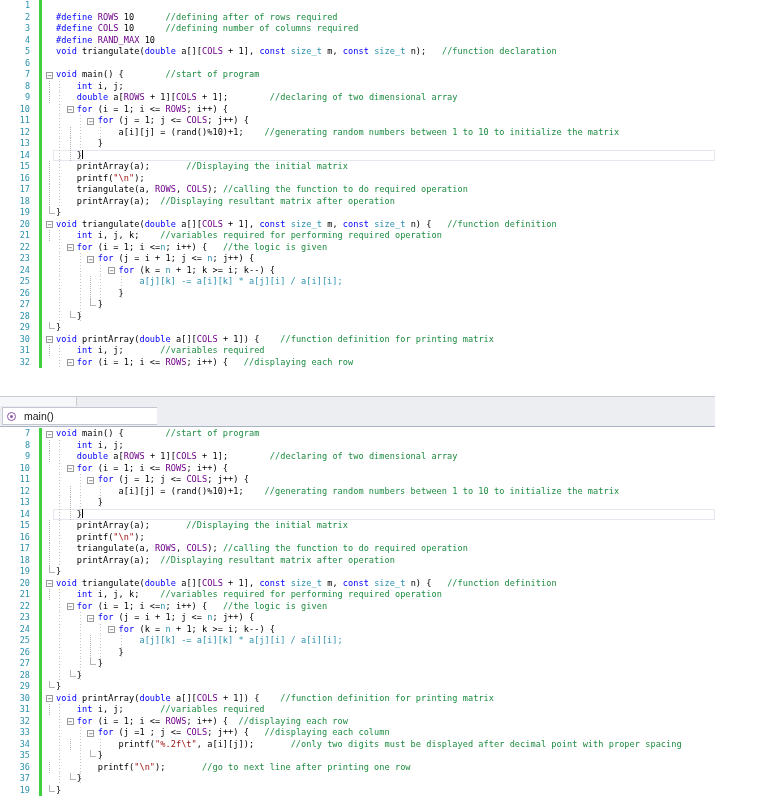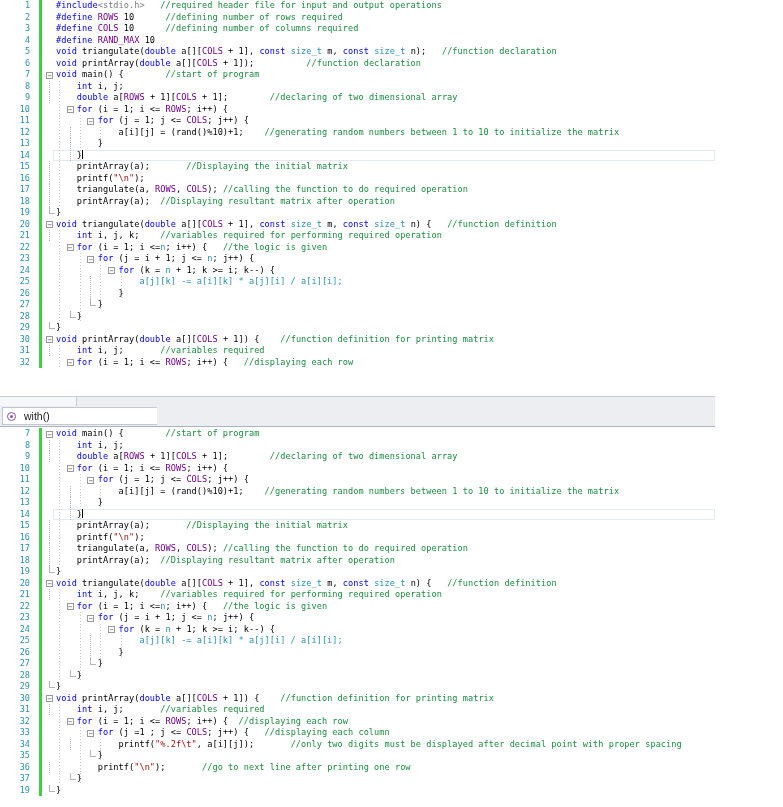--- a/index.html
+++ b/index.html
@@ -94,26 +94,26 @@
 <body>
 
 <div class="app">
 
   <div class="hscroll">
     <div class="hscroll-thumb"></div>
   </div>
 
   <div class="pane pane-top">
     <div class="code-rows" id="top-rows">
-        <div class="row"><div class="ln">1</div><div class="chg"></div><div class="txt"><span class="kw">#include</span><span class="pp">&lt;stdio.h&gt;</span><span class="pl">   </span><span class="cm">//required header file for input and output operations</span></div></div>
-        <div class="row"><div class="ln">2</div><div class="chg"></div><div class="txt"><span class="kw">#define </span><span class="mac">ROWS</span><span class="pl"> 10      </span><span class="cm">//defining number of rows required</span></div></div>
+        <div class="row"><div class="ln">1</div><div class="chg"></div></div>
+        <div class="row"><div class="ln">2</div><div class="chg"></div><div class="txt"><span class="kw">#define </span><span class="mac">ROWS</span><span class="pl"> 10      </span><span class="cm">//defining after of rows required</span></div></div>
         <div class="row"><div class="ln">3</div><div class="chg"></div><div class="txt"><span class="kw">#define </span><span class="mac">COLS</span><span class="pl"> 10      </span><span class="cm">//defining number of columns required</span></div></div>
         <div class="row"><div class="ln">4</div><div class="chg"></div><div class="txt"><span class="kw">#define </span><span class="mac">RAND_MAX</span><span class="pl"> 10</span></div></div>
         <div class="row"><div class="ln">5</div><div class="chg"></div><div class="txt"><span class="kw">void </span><span class="pl">triangulate(</span><span class="kw">double</span><span class="pl"> a[][</span><span class="mac">COLS</span><span class="pl"> + 1], </span><span class="kw">const </span><span class="ty">size_t</span><span class="pl"> m, </span><span class="kw">const </span><span class="ty">size_t</span><span class="pl"> n);   </span><span class="cm">//function declaration</span></div></div>
-        <div class="row"><div class="ln">6</div><div class="chg"></div><div class="txt"><span class="kw">void </span><span class="pl">printArray(</span><span class="kw">double</span><span class="pl"> a[][</span><span class="mac">COLS</span><span class="pl"> + 1]);          </span><span class="cm">//function declaration</span></div></div>
+        <div class="row"><div class="ln">6</div><div class="chg"></div></div>
         <div class="row"><div class="ln">7</div><div class="chg"></div><div class="fold" style="left: 46px;">−</div><div class="txt"><span class="kw">void </span><span class="pl">main() {        </span><span class="cm">//start of program</span></div></div>
         <div class="row"><div class="ln">8</div><div class="chg"></div><div class="foldline" style="left: 49px;"></div><div class="ind" style="left: 59px;"></div><div class="txt"><span class="pl">    </span><span class="kw">int</span><span class="pl"> i, j;</span></div></div>
         <div class="row"><div class="ln">9</div><div class="chg"></div><div class="foldline" style="left: 49px;"></div><div class="ind" style="left: 59px;"></div><div class="txt"><span class="pl">    </span><span class="kw">double</span><span class="pl"> a[</span><span class="mac">ROWS</span><span class="pl"> + 1][</span><span class="mac">COLS</span><span class="pl"> + 1];        </span><span class="cm">//declaring of two dimensional array</span></div></div>
         <div class="row"><div class="ln">10</div><div class="chg"></div><div class="fold" style="left: 66.7px;">−</div><div class="ind" style="left: 59px;"></div><div class="txt"><span class="pl">    </span><span class="kw">for</span><span class="pl"> (i = 1; i &lt;= </span><span class="mac">ROWS</span><span class="pl">; i++) {</span></div></div>
         <div class="row"><div class="ln">11</div><div class="chg"></div><div class="fold" style="left: 87.4px;">−</div><div class="ind" style="left: 59px;"></div><div class="ind" style="left: 79.7px;"></div><div class="txt"><span class="pl">        </span><span class="kw">for</span><span class="pl"> (j = 1; j &lt;= </span><span class="mac">COLS</span><span class="pl">; j++) {</span></div></div>
         <div class="row"><div class="ln">12</div><div class="chg"></div><div class="foldline" style="left: 69.7px;"></div><div class="ind" style="left: 59px;"></div><div class="ind" style="left: 79.7px;"></div><div class="ind" style="left: 100.4px;"></div><div class="txt"><span class="pl">            a[i][j] = (rand()%10)+1;    </span><span class="cm">//generating random numbers between 1 to 10 to initialize the matrix</span></div></div>
         <div class="row"><div class="ln">13</div><div class="chg"></div><div class="foldline" style="left: 69.7px;"></div><div class="ind" style="left: 59px;"></div><div class="ind" style="left: 79.7px;"></div><div class="ind" style="left: 100.4px;"></div><div class="txt"><span class="pl">        }</span></div></div>
         <div class="row"><div class="cline"></div><div class="ln">14</div><div class="chg"></div><div class="foldline" style="left: 69.7px;"></div><div class="ind" style="left: 59px;"></div><div class="ind" style="left: 79.7px;"></div><div class="txt"><span class="pl">    }</span><span class="cur"></span></div></div>
         <div class="row"><div class="ln">15</div><div class="chg"></div><div class="foldline" style="left: 49px;"></div><div class="ind" style="left: 59px;"></div><div class="txt"><span class="pl">    printArray(a);       </span><span class="cm">//Displaying the initial matrix</span></div></div>
         <div class="row"><div class="ln">16</div><div class="chg"></div><div class="foldline" style="left: 49px;"></div><div class="ind" style="left: 59px;"></div><div class="txt"><span class="pl">    printf(</span><span class="st">"\n"</span><span class="pl">);</span></div></div>
@@ -136,21 +136,21 @@
       </div>
   </div>
 
   <div class="splitter">
     <div class="split-thumb"></div>
   </div>
 
   <div class="navbar">
     <div class="combo combo-sym">
       <span class="meth-icon"></span>
-      <span class="combo-label">with()</span>
+      <span class="combo-label">main()</span>
     </div>
   </div>
 
   <div class="pane pane-bottom">
     <div class="code-rows" id="bot-rows">
         <div class="row"><div class="ln">7</div><div class="chg"></div><div class="fold" style="left: 46px;">−</div><div class="txt"><span class="kw">void </span><span class="pl">main() {        </span><span class="cm">//start of program</span></div></div>
         <div class="row"><div class="ln">8</div><div class="chg"></div><div class="foldline" style="left: 49px;"></div><div class="ind" style="left: 59px;"></div><div class="txt"><span class="pl">    </span><span class="kw">int</span><span class="pl"> i, j;</span></div></div>
         <div class="row"><div class="ln">9</div><div class="chg"></div><div class="foldline" style="left: 49px;"></div><div class="ind" style="left: 59px;"></div><div class="txt"><span class="pl">    </span><span class="kw">double</span><span class="pl"> a[</span><span class="mac">ROWS</span><span class="pl"> + 1][</span><span class="mac">COLS</span><span class="pl"> + 1];        </span><span class="cm">//declaring of two dimensional array</span></div></div>
         <div class="row"><div class="ln">10</div><div class="chg"></div><div class="fold" style="left: 66.7px;">−</div><div class="ind" style="left: 59px;"></div><div class="txt"><span class="pl">    </span><span class="kw">for</span><span class="pl"> (i = 1; i &lt;= </span><span class="mac">ROWS</span><span class="pl">; i++) {</span></div></div>
         <div class="row"><div class="ln">11</div><div class="chg"></div><div class="fold" style="left: 87.4px;">−</div><div class="ind" style="left: 59px;"></div><div class="ind" style="left: 79.7px;"></div><div class="txt"><span class="pl">        </span><span class="kw">for</span><span class="pl"> (j = 1; j &lt;= </span><span class="mac">COLS</span><span class="pl">; j++) {</span></div></div>

